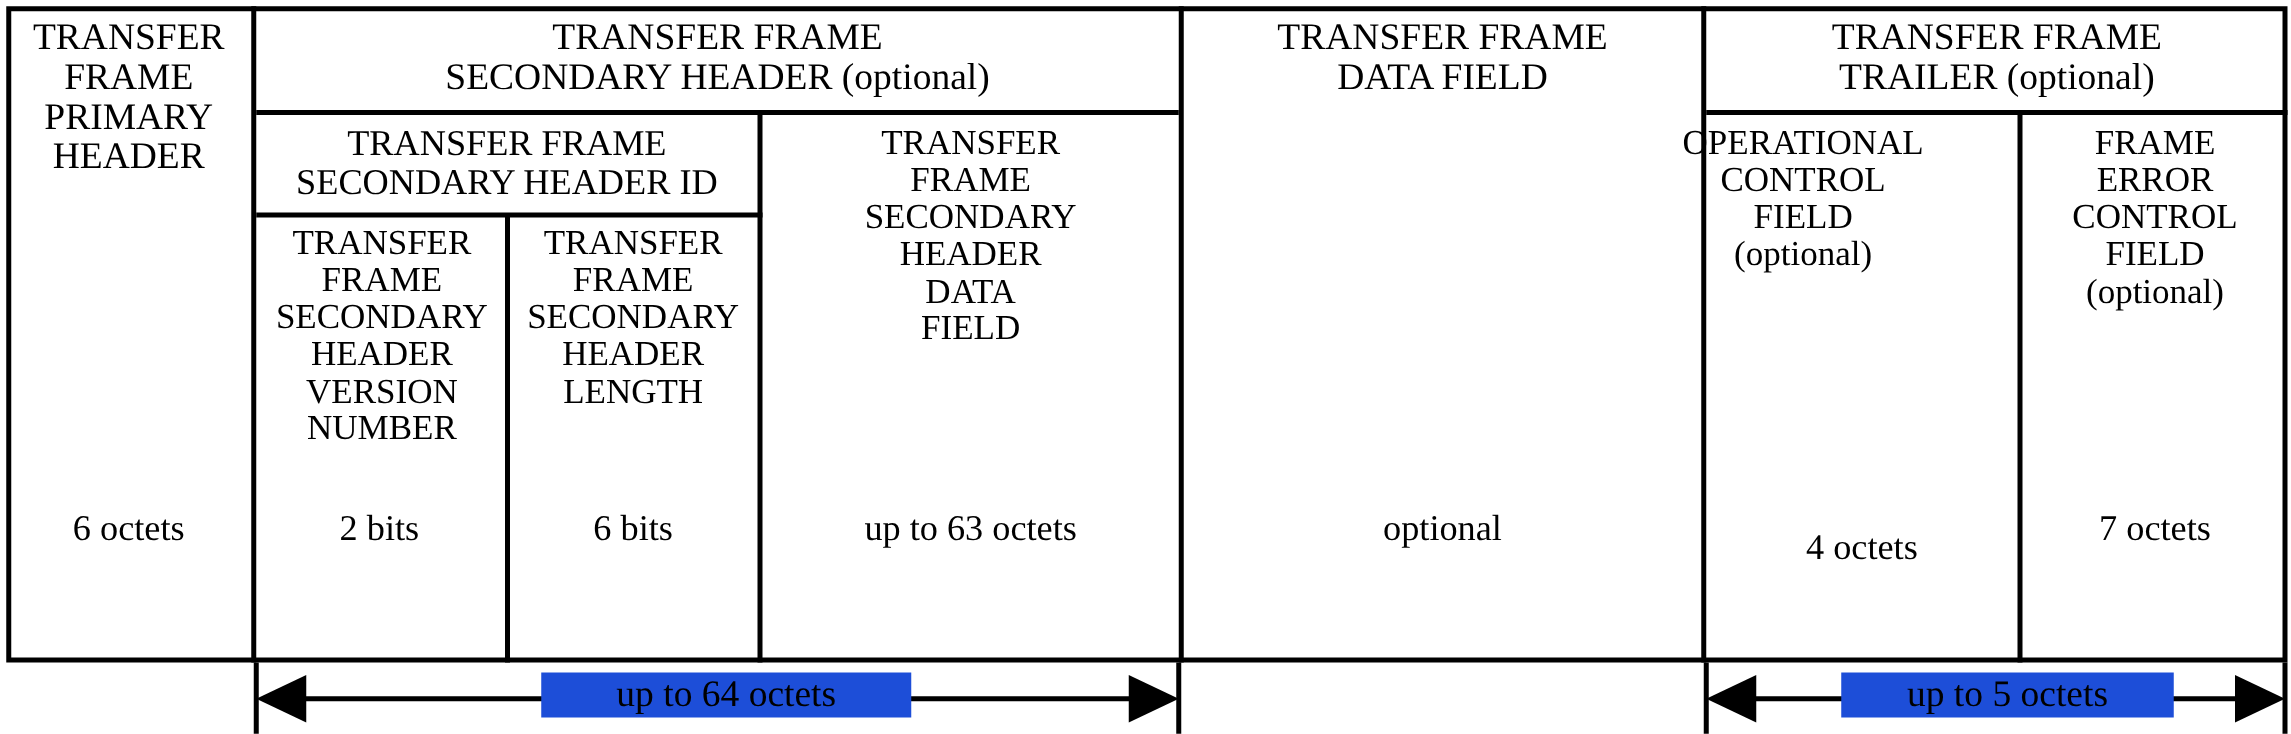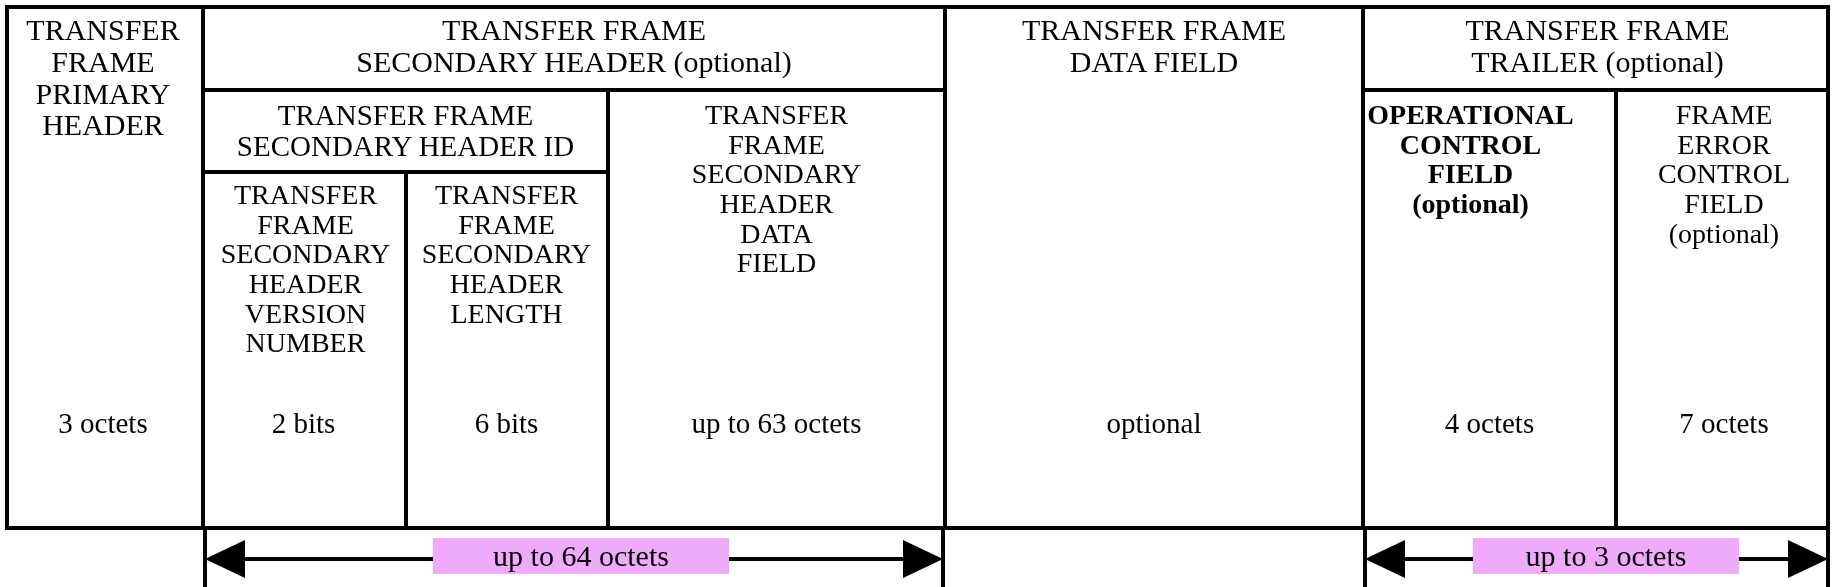--- a/index.html
+++ b/index.html
@@ -34,21 +34,21 @@
   .arrowband{position:absolute;height:57px;}
   .arrowband .tick{position:absolute;top:0;width:4px;height:57px;background:#000;}
   .arrowband .line{position:absolute;top:27px;height:4px;background:#000;}
   .arrowband .head-l{position:absolute;top:10px;width:0;height:0;
       border-top:19px solid transparent;border-bottom:19px solid transparent;
       border-right:40px solid #000;}
   .arrowband .head-r{position:absolute;top:10px;width:0;height:0;
       border-top:19px solid transparent;border-bottom:19px solid transparent;
       border-left:40px solid #000;}
   .arrowband .alabel{position:absolute;top:8px;font-size:30px;
-      text-align:center;line-height:1.2;background:#f0abfc;padding:0 8px;}
+      text-align:center;line-height:1.2;background:#1d4ed8;padding:0 8px;}
 </style>
 </head>
 <body>
 
 <div id="root">
 
   <div class="outer"></div>
 
   <div class="vrule" style="left:201px;top:5px;width:4px;height:525px;"></div>
   <div class="vrule" style="left:943px;top:5px;width:4px;height:525px;"></div>
@@ -112,51 +112,51 @@
   <div class="cell fs-big" style="left:949px;top:14px;width:410px;height:74px;">
     <span class="txt">TRANSFER FRAME
 DATA FIELD</span>
   </div>
 
   <div class="cell fs-big" style="left:1367px;top:14px;width:461px;height:74px;">
     <span class="txt">TRANSFER FRAME
 TRAILER (optional)</span>
   </div>
 
-  <div class="cell fs-small" style="left:1348px;top:100px;width:245px;height:160px;font-weight:bold;">
+  <div class="cell fs-small" style="left:1320px;top:100px;width:245px;height:160px;">
     <span class="txt">OPERATIONAL
 CONTROL
 FIELD
 (optional)</span>
   </div>
 
   <div class="cell fs-small" style="left:1620px;top:100px;width:208px;height:180px;">
     <span class="txt">FRAME
 ERROR
 CONTROL
 FIELD
 (optional)</span>
   </div>
 
   <div class="sizelabel" style="left:7px;top:409px;width:192px;">
-    <span>3 octets</span>
+    <span>6 octets</span>
   </div>
   <div class="sizelabel" style="left:205px;top:409px;width:197px;">
     <span>2 bits</span>
   </div>
   <div class="sizelabel" style="left:409px;top:409px;width:195px;">
     <span>6 bits</span>
   </div>
   <div class="sizelabel" style="left:612px;top:409px;width:329px;">
     <span>up to 63 octets</span>
   </div>
   <div class="sizelabel" style="left:949px;top:409px;width:410px;">
     <span>optional</span>
   </div>
-  <div class="sizelabel" style="left:1367px;top:409px;width:245px;">
+  <div class="sizelabel" style="left:1367px;top:424px;width:245px;">
     <span>4 octets</span>
   </div>
   <div class="sizelabel" style="left:1620px;top:409px;width:208px;">
     <span>7 octets</span>
   </div>
 
   <div class="arrowband" style="left:203px;top:530px;width:742px;">
     <div class="tick" style="left:0px;"></div>
     <div class="tick" style="right:0px;"></div>
     <div class="head-l" style="left:2px;"></div>
@@ -164,16 +164,16 @@
     <div class="line" style="left:40px;right:40px;"></div>
     <div class="alabel" style="left:230px;width:280px;">up to 64 octets</div>
   </div>
 
   <div class="arrowband" style="left:1363px;top:530px;width:467px;">
     <div class="tick" style="left:0px;"></div>
     <div class="tick" style="right:0px;"></div>
     <div class="head-l" style="left:2px;"></div>
     <div class="head-r" style="right:2px;"></div>
     <div class="line" style="left:40px;right:40px;"></div>
-    <div class="alabel" style="left:110px;width:250px;">up to 3 octets</div>
+    <div class="alabel" style="left:110px;width:250px;">up to 5 octets</div>
   </div>
 
 </div>
 
 </body></html>

